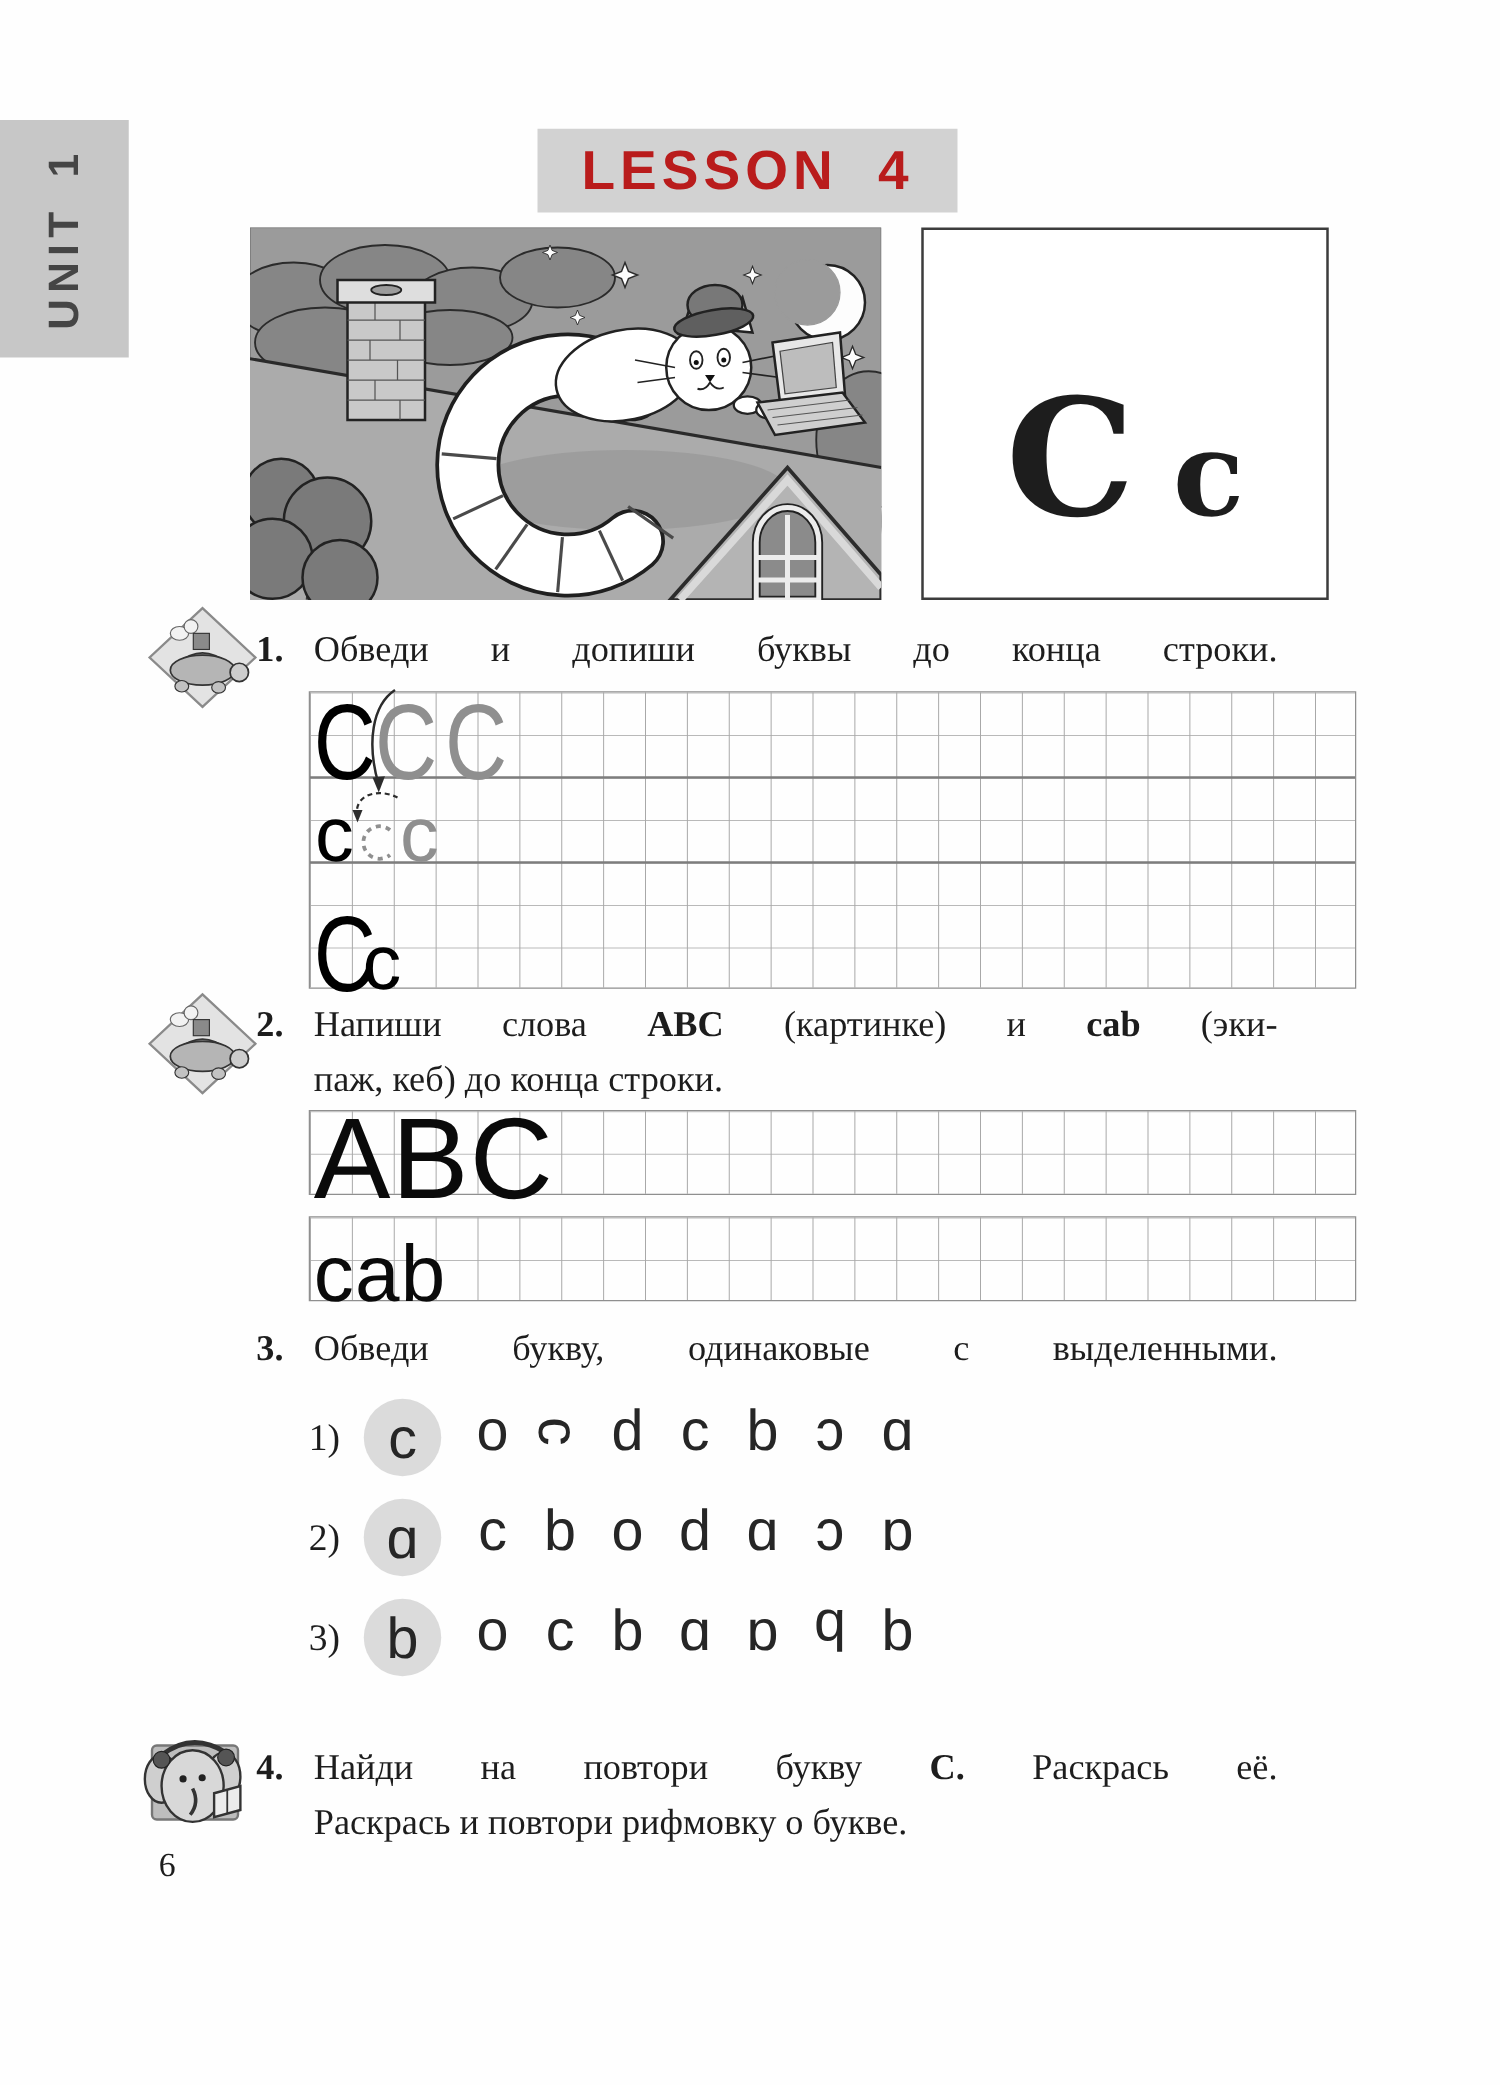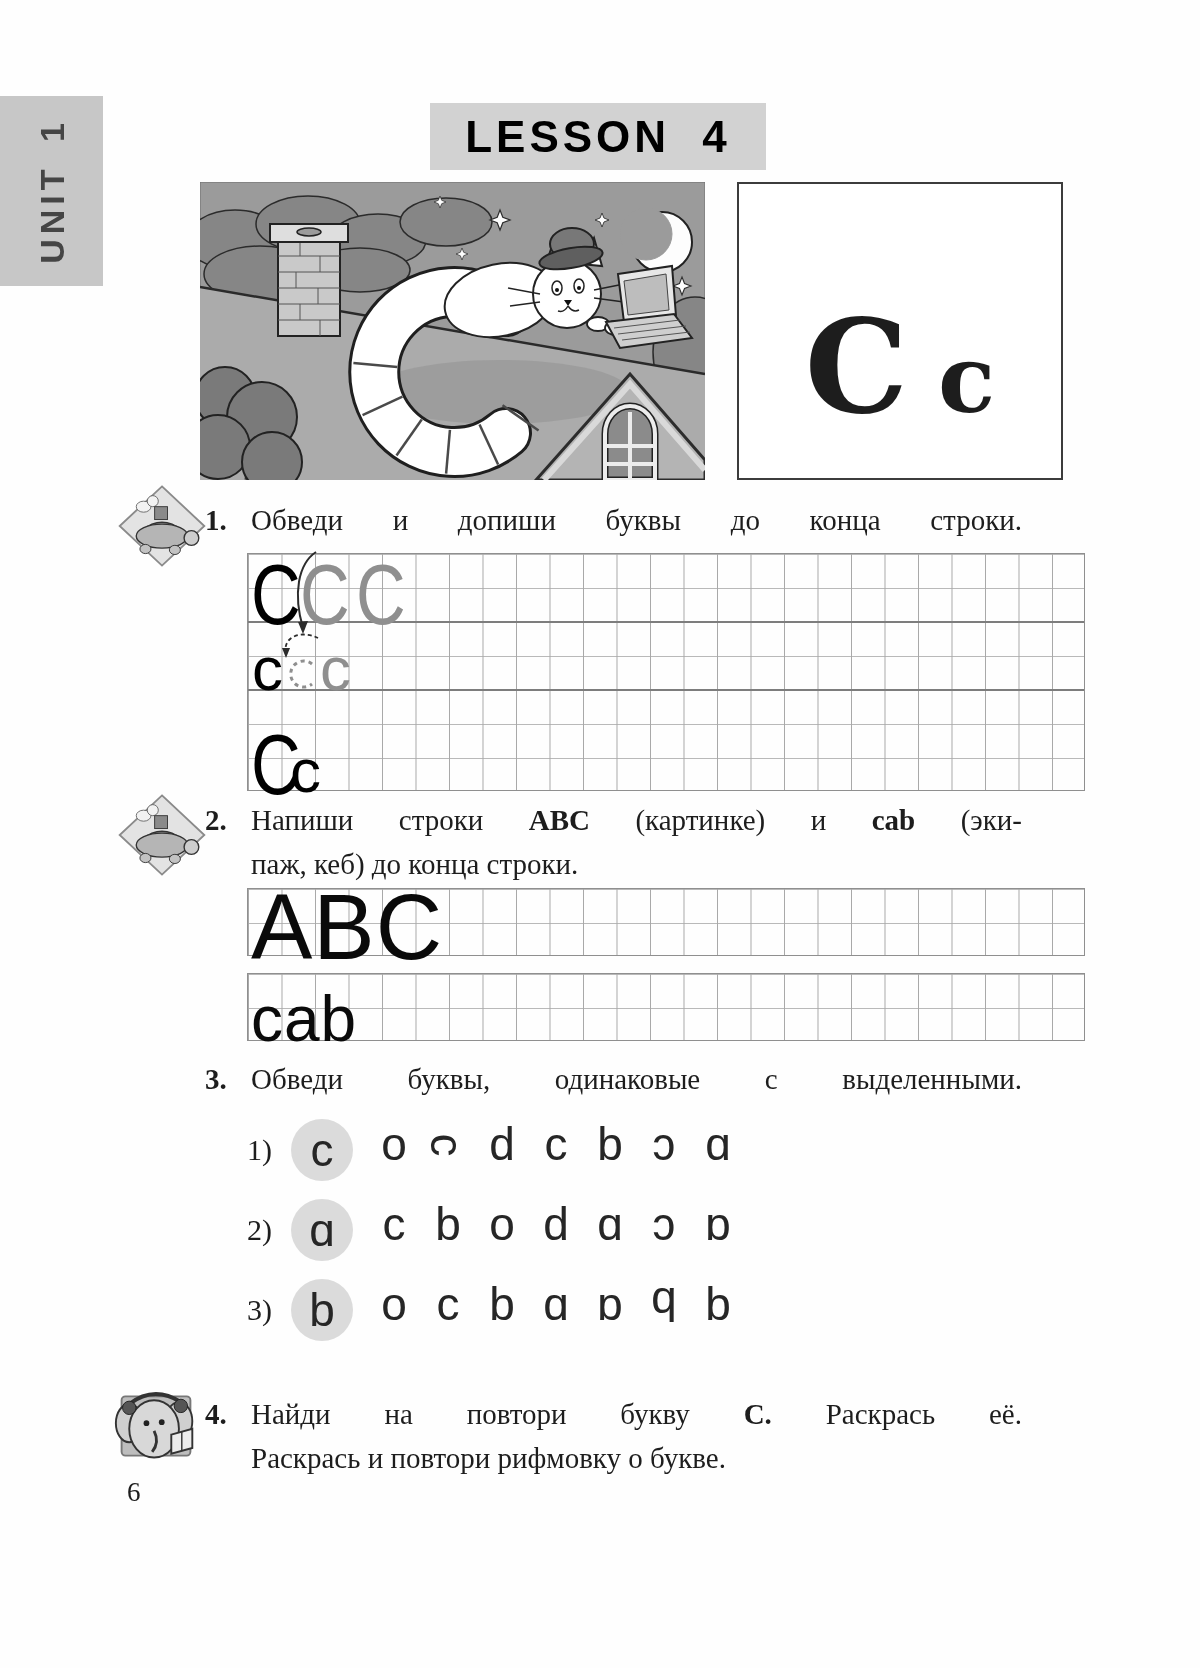--- a/index.html
+++ b/index.html
@@ -7,21 +7,21 @@
         font-family:"Liberation Serif",serif;color:#1d1d1d;overflow:hidden;}
 
   
   .unit-tab{position:absolute;left:0;top:96px;width:103px;height:190px;background:#c7c7c7;}
   .unit-tab span{position:absolute;left:50%;top:50%;transform:translate(-50%,-50%) rotate(-90deg);
         white-space:nowrap;font-family:"Liberation Sans",sans-serif;font-weight:bold;
         font-size:34px;letter-spacing:5px;word-spacing:8px;color:#454545;}
   .lesson-banner{position:absolute;left:430px;top:103px;width:336px;height:67px;background:#d2d2d2;
         display:flex;align-items:center;justify-content:center;}
   .lesson-banner span{font-family:"Liberation Sans",sans-serif;font-weight:bold;font-size:44px;
-        letter-spacing:4px;word-spacing:16px;color:#000000;}
+        letter-spacing:4px;word-spacing:16px;color:#b91c1c;}
 
   
   .illustration{position:absolute;left:200px;top:182px;width:505px;height:298px;}
   .letter-card{position:absolute;left:737px;top:182px;width:326px;height:298px;background:#fff;
         border:2px solid #3c3c3c;display:flex;align-items:baseline;justify-content:center;
         padding-top:118px;box-sizing:border-box;gap:30px;}
   .letter-card .big{font-family:"DejaVu Serif",serif;font-weight:bold;font-size:130px;line-height:1;}
   .letter-card .small{font-family:"DejaVu Serif",serif;font-weight:bold;font-size:94px;line-height:1;}
 
   
@@ -261,36 +261,36 @@
       <path d="M28,50 q22,-18 44,0 z" fill="#9a9a9a" stroke="#333" stroke-width="1.5"></path>
       <ellipse cx="50" cy="56" rx="28" ry="13" fill="#b5b5b5" stroke="#333" stroke-width="1.5"></ellipse>
       <circle cx="82" cy="58" r="8" fill="#cdcdcd" stroke="#333" stroke-width="1.5"></circle>
       <ellipse cx="32" cy="70" rx="6" ry="5" fill="#c2c2c2" stroke="#333"></ellipse>
       <ellipse cx="64" cy="71" rx="6" ry="5" fill="#c2c2c2" stroke="#333"></ellipse>
     </svg>
   </div>
   <div class="task" style="top:798px;">
     <span class="num">2.</span>
     <div class="body">
-      <div class="jl"><span>Напиши строки</span> <b>ABC</b> <span>(картинке)</span> <span>и</span> <b>cab</b> <span>(эки-</span></div>
+      <div class="jl"><span>Напиши слова</span> <b>ABC</b> <span>(картинке)</span> <span>и</span> <b>cab</b> <span>(эки-</span></div>
       <div>паж, кеб) до конца строки.</div>
     </div>
   </div>
 
   <div class="grid" style="top:888px;height:68px;">
     <span class="print" style="left:3px;top:-8px;font-size:92px;">ABC</span>
   </div>
 
   <div class="grid" style="top:973px;height:68px;">
     <span class="print" style="left:3px;top:13px;font-size:64px;">cab</span>
   </div>
 
   <div class="task" style="top:1057px;">
     <span class="num">3.</span>
-    <div class="body jl">Обведи буквы, одинаковые с выделенными.</div>
+    <div class="body jl">Обведи букву, одинаковые с выделенными.</div>
   </div>
 
   <div class="letter-rows">
       <div class="letter-row">
         <span class="row-label">1)</span>
         <span class="target">c</span>
         <span class="opt">o</span>
         <span class="opt rot90">c</span>
         <span class="opt">d</span>
         <span class="opt">c</span>

